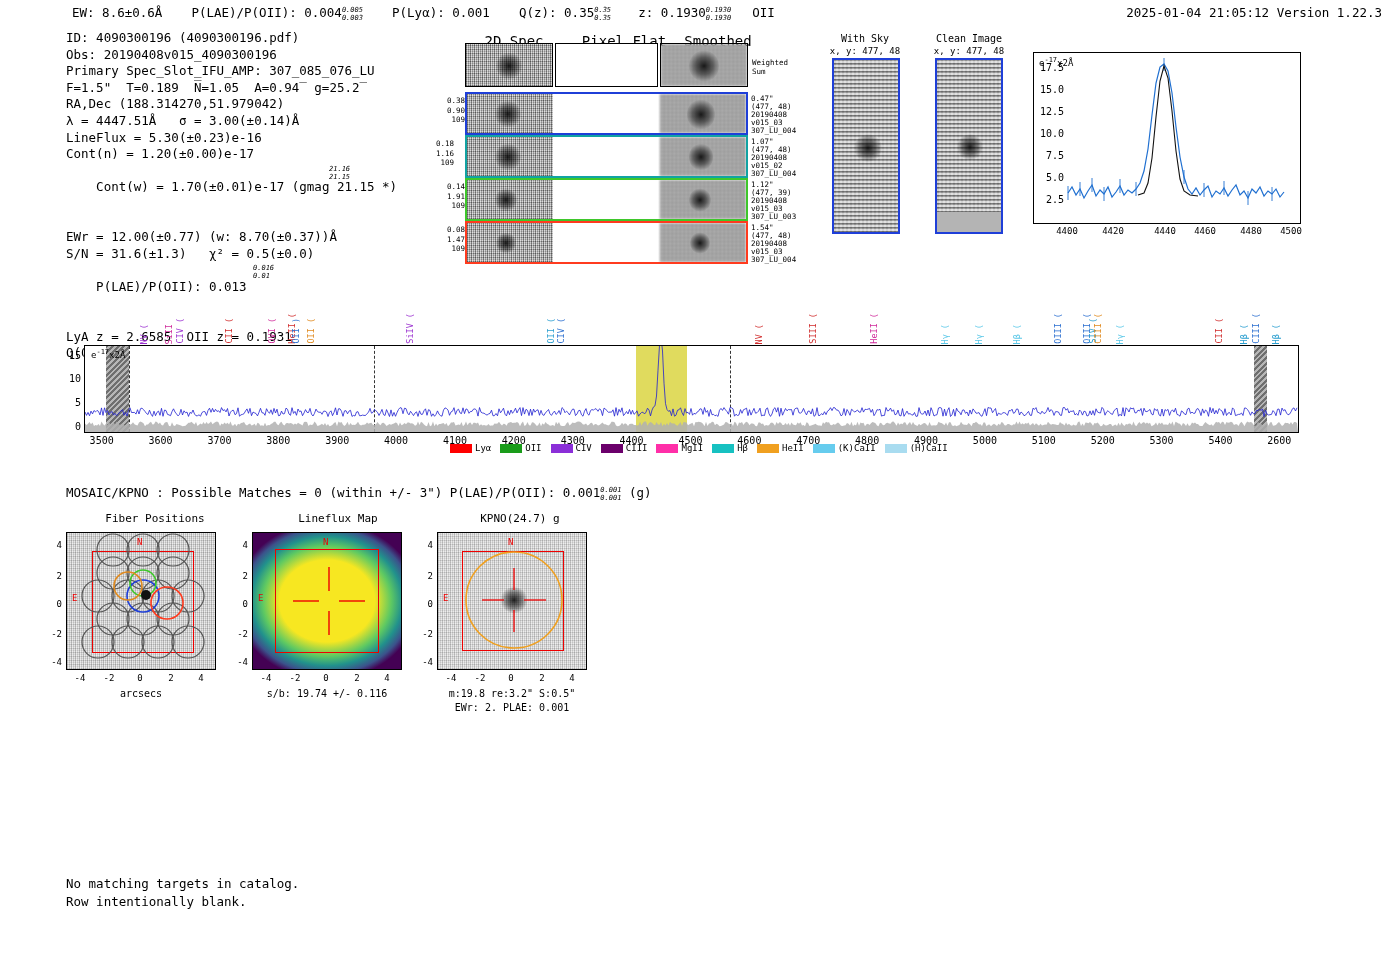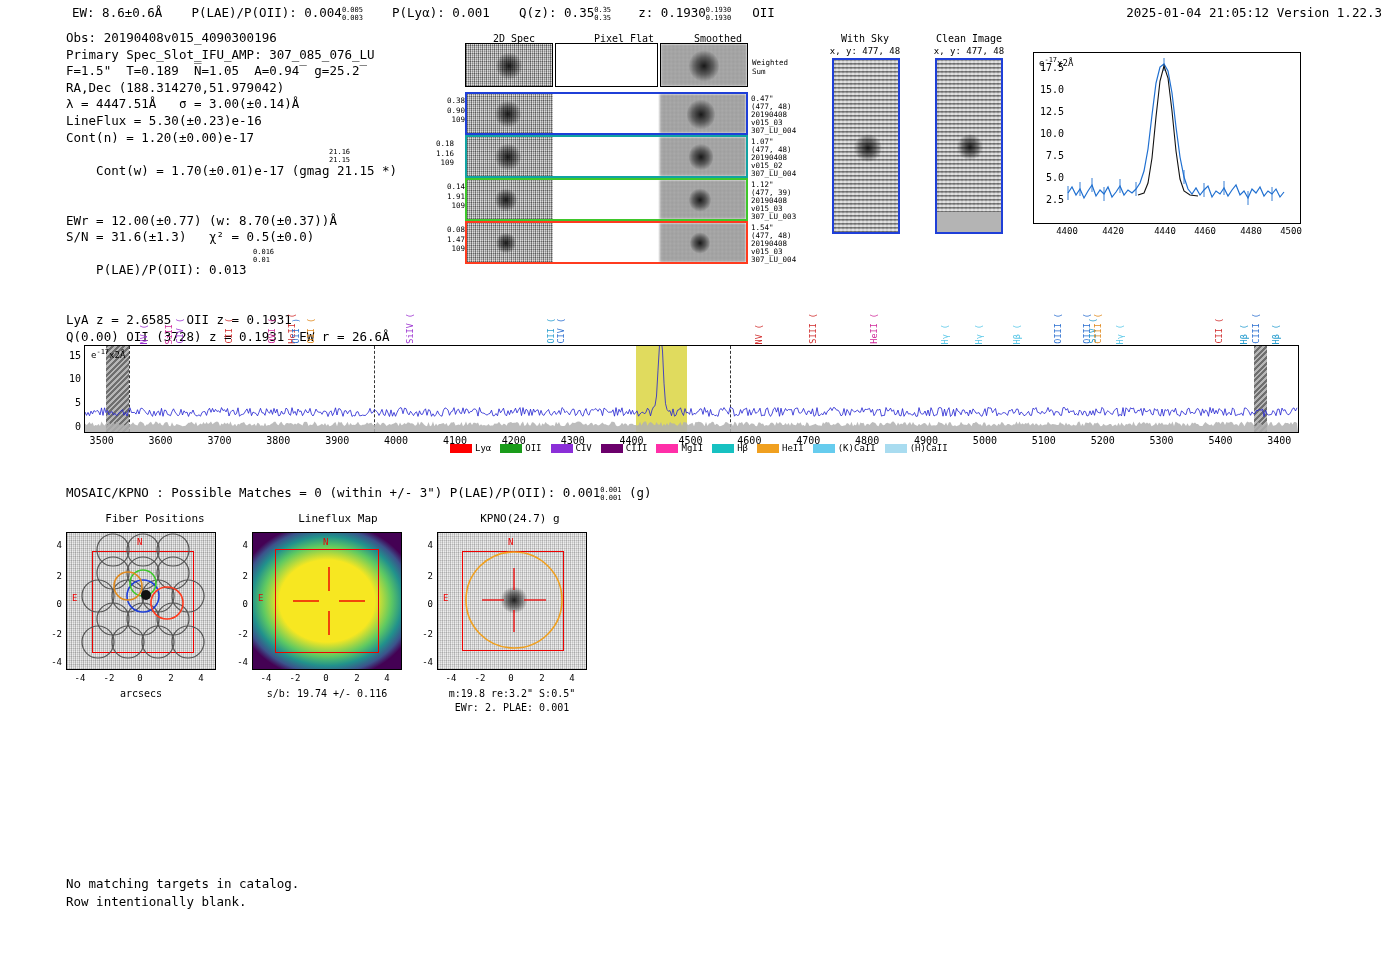--- a/index.html
+++ b/index.html
@@ -5,31 +5,31 @@
   html,body{margin:0;padding:0;}
   body{
     width:1400px;height:953px;background:#ffffff;
     font-family:"DejaVu Sans Mono","Liberation Mono",monospace;
     font-size:11px;color:#000;position:relative;overflow:hidden;
   }
   .abs{position:absolute;}
   .nowrap{white-space:nowrap;}
   .sup{font-size:7px;line-height:7px;display:inline-block;vertical-align:super;}
   .fracs{display:inline-block;vertical-align:middle;font-size:7px;line-height:8px;text-align:left;}
-  .fracs span{display:block;}
+  .fracs span{display:block;font-style:italic;}
 
   
   #topline{left:72px;top:5px;font-size:12.5px;letter-spacing:0px;}
   #datestamp{right:18px;top:5px;font-size:12.5px;}
 
   
   #infoblock{left:66px;top:30px;font-size:12.5px;line-height:16.6px;}
   #infoblock .l{white-space:pre;}
   .label-sm{font-size:7.5px;}
-  .title-sm{font-size:10px;text-align:center;}
+  .title-sm{font-size:14px;text-align:center;}
 
   .noise{
     background-color:#bdbdbd;
     background-image:
       repeating-linear-gradient(90deg, rgba(0,0,0,.35) 0 1px, rgba(255,255,255,.35) 1px 2px, rgba(0,0,0,.18) 2px 3px, rgba(255,255,255,.2) 3px 4px),
       repeating-linear-gradient(0deg, rgba(0,0,0,.30) 0 1px, rgba(255,255,255,.30) 1px 2px, rgba(0,0,0,.12) 2px 3px, rgba(255,255,255,.15) 3px 4px);
   }
   .noise2{
     background-color:#c8c8c8;
     background-image:
@@ -77,20 +77,21 @@
   <span style="display:inline-block;width:14px"></span>
   <span>Q(z): 0.35</span><span class="fracs"><span>0.35</span><span>0.35</span></span>
   <span style="display:inline-block;width:12px"></span>
   <span>z: 0.1930</span><span class="fracs"><span>0.1930</span><span>0.1930</span></span>
   <span style="display:inline-block;width:6px"></span>
   <span>OII</span>
 </div>
 <div class="abs nowrap" id="datestamp">2025-01-04 21:05:12  Version 1.22.3</div>
 
 <div class="abs" id="infoblock">
+  <div class="l">ID: 4090300196 (4090300196.pdf)</div>
   <div class="l">Obs: 20190408v015_4090300196</div>
   <div class="l">Primary Spec_Slot_IFU_AMP: 307_085_076_LU</div>
   <div class="l">F=1.5"  T=0.189  N̅=1.05  A=0.94̅  g=25.2̅</div>
   <div class="l">RA,Dec (188.314270,51.979042)</div>
   <div class="l">λ = 4447.51Å   σ = 3.00(±0.14)Å</div>
   <div class="l">LineFlux = 5.30(±0.23)e-16</div>
   <div class="l">Cont(n) = 1.20(±0.00)e-17</div>
   <div class="l" style="position:relative">
     <span>Cont(w) = 1.70(±0.01)e-17 (gmag 21.15 *)</span>
     <span class="fracs" style="position:absolute;left:263px;top:2px"><span>21.16</span><span>21.15</span></span>
@@ -317,21 +318,21 @@
     <div class="axis-tick" style="left: 606.5px; top: 0px;">4500</div>
     <div class="axis-tick" style="left: 665.383px; top: 0px;">4600</div>
     <div class="axis-tick" style="left: 724.267px; top: 0px;">4700</div>
     <div class="axis-tick" style="left: 783.15px; top: 0px;">4800</div>
     <div class="axis-tick" style="left: 842.034px; top: 0px;">4900</div>
     <div class="axis-tick" style="left: 900.917px; top: 0px;">5000</div>
     <div class="axis-tick" style="left: 959.801px; top: 0px;">5100</div>
     <div class="axis-tick" style="left: 1018.68px; top: 0px;">5200</div>
     <div class="axis-tick" style="left: 1077.57px; top: 0px;">5300</div>
     <div class="axis-tick" style="left: 1136.45px; top: 0px;">5400</div>
-    <div class="axis-tick" style="left: 1195.33px; top: 0px;">3400</div>
+    <div class="axis-tick" style="left: 1195.33px; top: 0px;">2600</div>
   </div>
 
 <div id="legend">
     <div class="item">
       <span class="sw" style="background: rgb(255, 0, 0);"></span>
       <span>Lyα</span>
     </div>
     <div class="item">
       <span class="sw" style="background: rgb(26, 156, 26);"></span>
       <span>OII</span>

